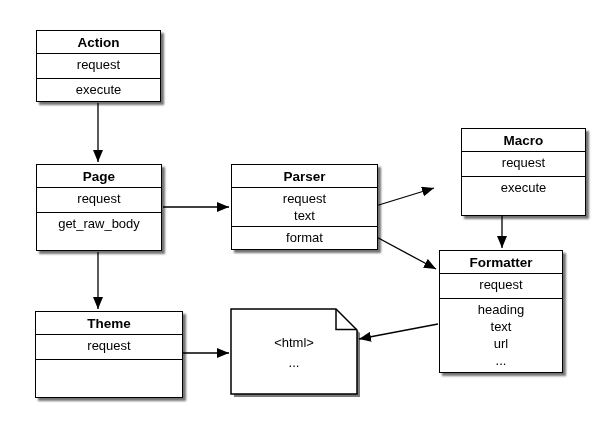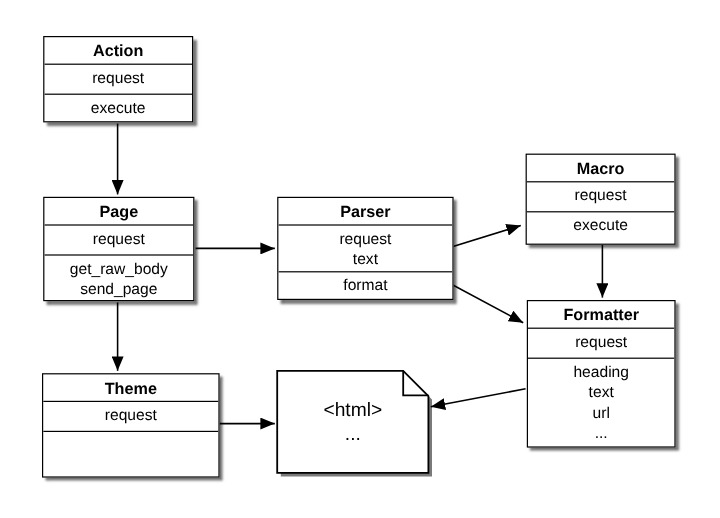--- a/index.html
+++ b/index.html
@@ -33,21 +33,21 @@
   }
   .uml-comp.grow{flex:1 1 auto;}
   .uml-comp.fixed{flex:0 0 25px;}
   .uml-row{
     font-size:13px;line-height:17px;color:#000;
     white-space:nowrap;overflow:hidden;text-align:center;
   }
   .doc-text{
     position:absolute;left:231px;top:334px;width:126px;
     text-align:center;color:#000;
-    font-size:16px;line-height:17px;
+    font-size:13px;line-height:17px;
   }
   .doc-text .dots{margin-top:3px;}
 </style>
 </head>
 <body>
 
 <div class="canvas">
 
   <svg class="arrow-layer" width="600" height="432" viewBox="0 0 600 432" xmlns="http://www.w3.org/2000/svg">
     <defs>
@@ -82,36 +82,35 @@
     </div>
   </div>
 
   <div class="uml-box" style="left:36px;top:164px;width:126px;height:87px">
     <div class="uml-title">Page</div>
     <div class="uml-comp fixed">
       <div class="uml-row">request</div>
     </div>
     <div class="uml-comp grow">
       <div class="uml-row">get_raw_body</div>
-      <div class="uml-row">send_page</div>
     </div>
   </div>
 
   <div class="uml-box" style="left:231px;top:164px;width:147px;height:86px">
     <div class="uml-title">Parser</div>
     <div class="uml-comp grow">
       <div class="uml-row">request</div>
       <div class="uml-row">text</div>
     </div>
     <div class="uml-comp fixed">
       <div class="uml-row">format</div>
     </div>
   </div>
 
-  <div class="uml-box" style="left:438px;top:128px;width:125px;height:76px">
+  <div class="uml-box" style="left:461px;top:128px;width:125px;height:88px">
     <div class="uml-title">Macro</div>
     <div class="uml-comp fixed">
       <div class="uml-row">request</div>
     </div>
     <div class="uml-comp grow">
       <div class="uml-row">execute</div>
     </div>
   </div>
 
   <div class="uml-box" style="left:439px;top:250px;width:124px;height:123px">

